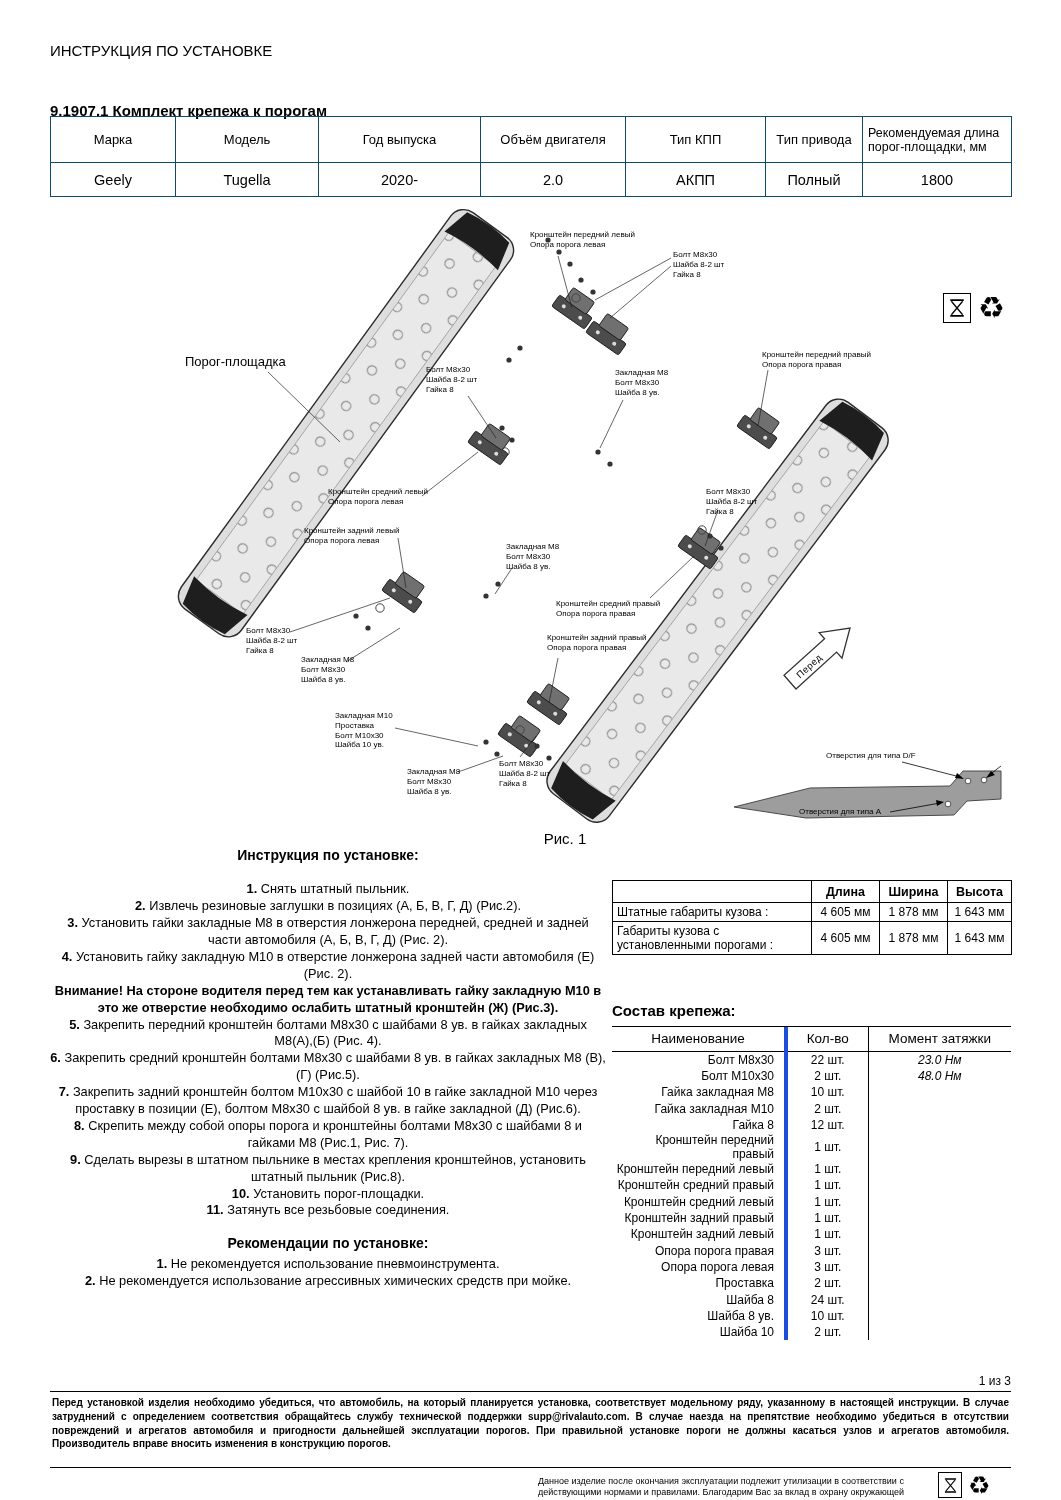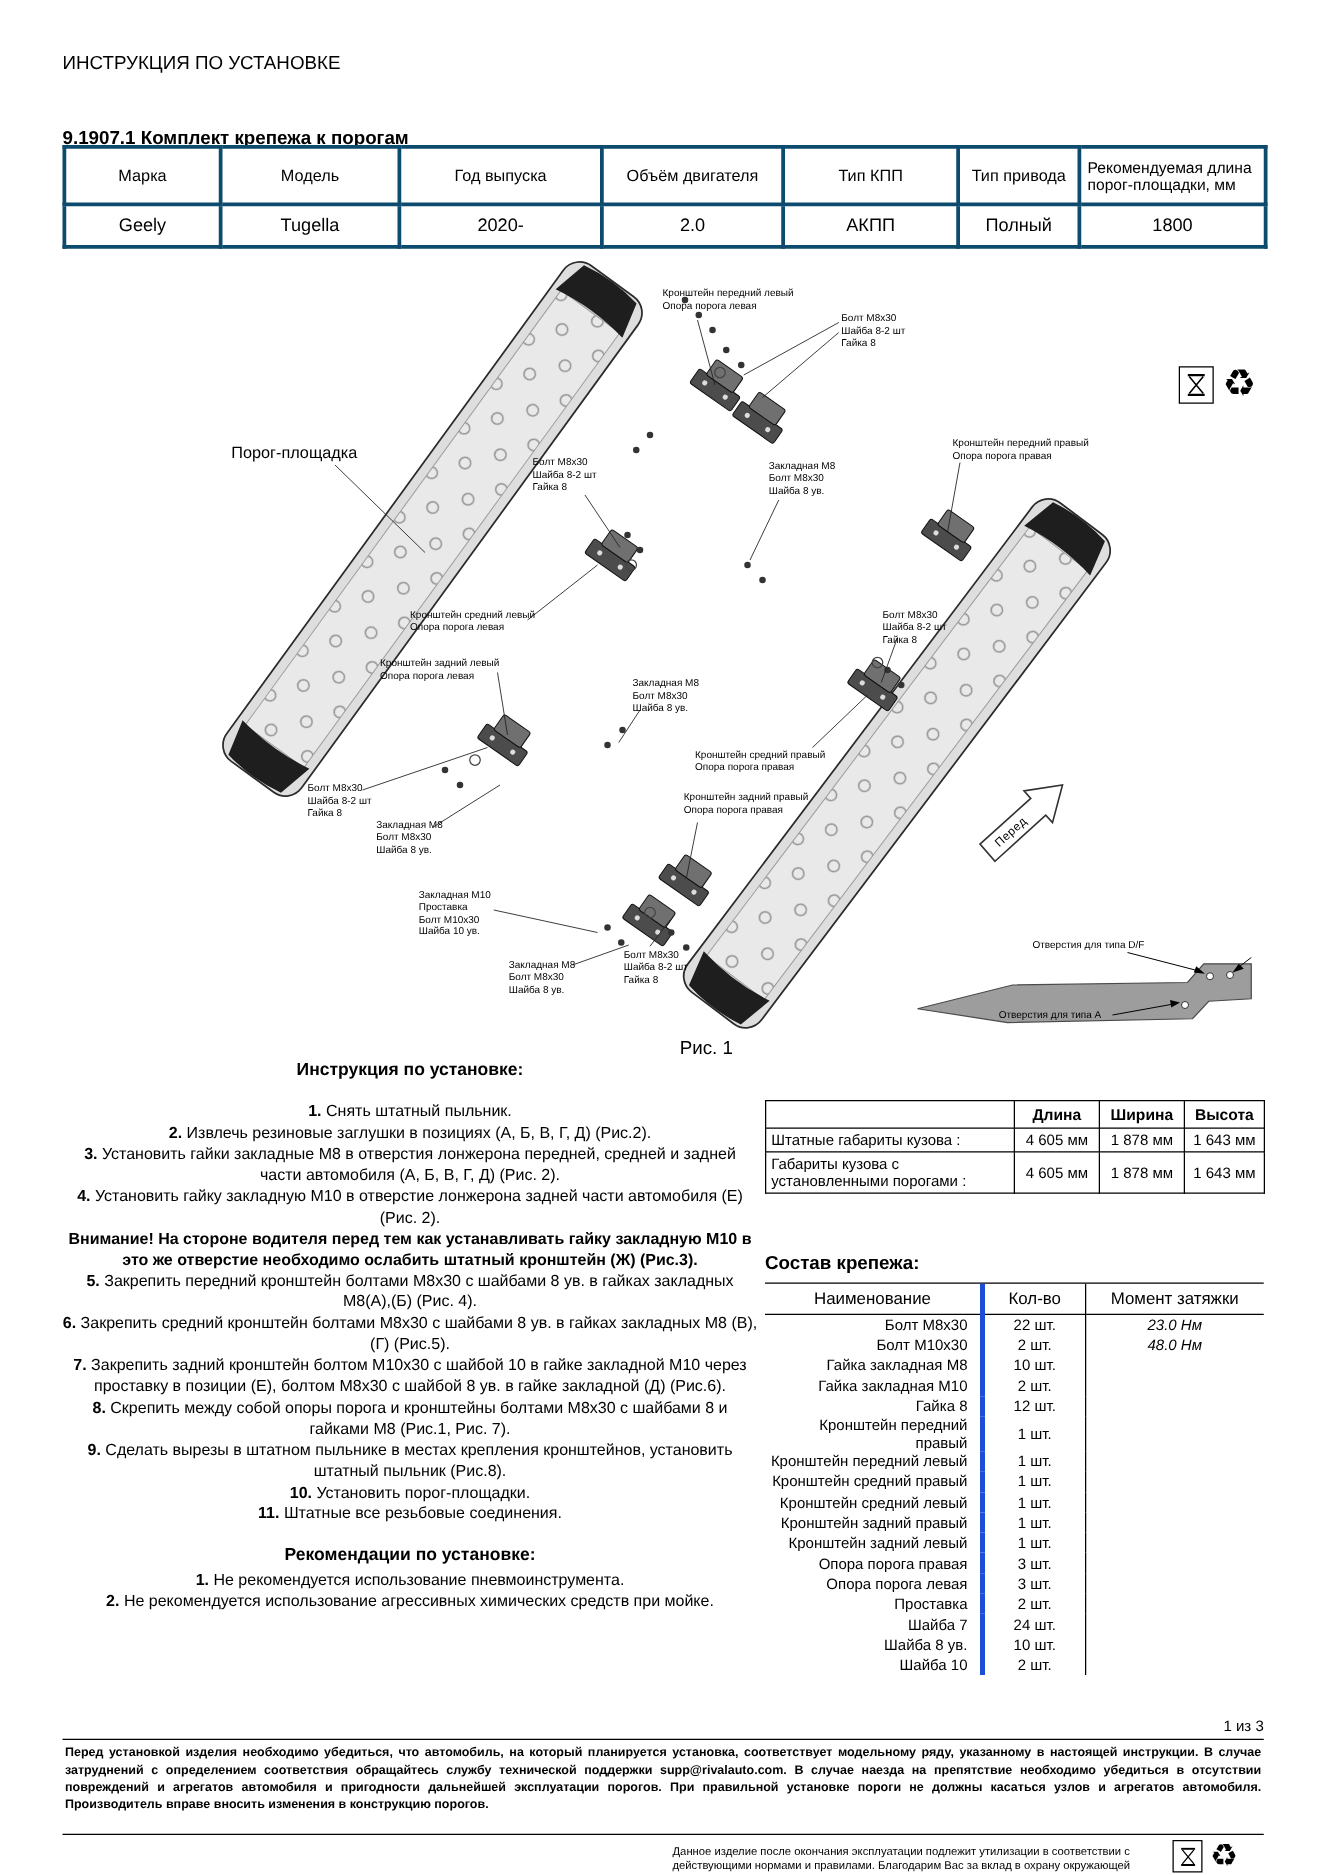--- a/index.html
+++ b/index.html
@@ -10,21 +10,21 @@
   }
   .abs { position:absolute; }
 
   
   .page-title { left:50px; top:42px; font-size:15px; }
   .page-subtitle { left:50px; top:62px; font-size:15px; font-weight:bold;margin-top:40px; }
 
   
   table { border-collapse:collapse; }
   .vehicle-table { left:50px; top:116px; width:961px; table-layout:fixed; }
-  .vehicle-table th, .vehicle-table td { border:3px solid #0c4a6e; }
+  .vehicle-table th, .vehicle-table td { border:1px solid #0c4a6e; }
   .vehicle-table th { font-weight:normal; font-size:13px; text-align:center; vertical-align:middle; height:46px; padding:2px 4px; }
   .vehicle-table th.wide { text-align:left; font-size:12.5px; padding:2px 5px; }
   .vehicle-table td { font-size:14.5px; text-align:center; height:34px; }
 
   
   .figure { left:50px; top:200px; width:961px; height:650px; }
   .figure svg.drawing { position:absolute; left:0; top:0; }
   .callout { position:absolute; font-size:8px; line-height:1.22; white-space:pre-line; }
   .callout.big { font-size:13px; }
   .callout.rot { font-size:9.5px; transform:rotate(-42deg); transform-origin:left top; letter-spacing:.5px; }
@@ -280,21 +280,21 @@
     <p class="item"><b>2.</b> <span>Извлечь резиновые заглушки в позициях (А, Б, В, Г, Д) (Рис.2).</span></p>
     <p class="item"><b>3.</b> <span>Установить гайки закладные М8 в отверстия лонжерона передней, средней и задней части автомобиля (А, Б, В, Г, Д) (Рис. 2).</span></p>
     <p class="item"><b>4.</b> <span>Установить гайку закладную М10 в отверстие лонжерона задней части автомобиля (Е) (Рис. 2).</span></p>
     <p class="item bold"><b>Внимание!</b> <span>На стороне водителя перед тем как устанавливать гайку закладную М10  в это же отверстие необходимо ослабить штатный кронштейн (Ж) (Рис.3).</span></p>
     <p class="item"><b>5.</b> <span>Закрепить передний кронштейн болтами М8х30 с шайбами 8 ув. в гайках закладных М8(А),(Б) (Рис. 4).</span></p>
     <p class="item"><b>6.</b> <span>Закрепить средний кронштейн болтами М8х30 с шайбами 8 ув. в гайках закладных М8 (В),(Г) (Рис.5).</span></p>
     <p class="item"><b>7.</b> <span>Закрепить задний кронштейн болтом М10х30 с шайбой 10 в гайке закладной М10 через проставку в позиции (Е), болтом М8х30 с шайбой 8 ув. в гайке закладной (Д) (Рис.6).</span></p>
     <p class="item"><b>8.</b> <span>Скрепить между собой опоры порога и кронштейны болтами М8х30 с шайбами 8 и гайками М8 (Рис.1, Рис. 7).</span></p>
     <p class="item"><b>9.</b> <span>Сделать вырезы в штатном пыльнике в местах крепления кронштейнов, установить штатный пыльник (Рис.8).</span></p>
     <p class="item"><b>10.</b> <span>Установить порог-площадки.</span></p>
-    <p class="item"><b>11.</b> <span>Штатные все резьбовые соединения.</span></p>
+    <p class="item"><b>11.</b> <span>Затянуть все резьбовые соединения.</span></p>
 
     <p class="sec-h rec-h">Рекомендации по установке:</p>
     <p class="item"><b>1.</b> <span>Не рекомендуется использование пневмоинструмента.</span></p>
     <p class="item"><b>2.</b> <span>Не рекомендуется использование агрессивных химических средств при мойке.</span></p>
   </div>
 
   <table class="abs dims-table">
     <colgroup>
         <col style="width:199px">
         <col style="width:68px">
@@ -401,21 +401,21 @@
             <td class="nm">Опора порога левая</td>
             <td class="q c2">3 шт.</td>
             <td class="tq"></td>
           </tr>
       <tr>
             <td class="nm">Проставка</td>
             <td class="q c2">2 шт.</td>
             <td class="tq"></td>
           </tr>
       <tr>
-            <td class="nm">Шайба 7</td>
+            <td class="nm">Шайба 8</td>
             <td class="q c2">24 шт.</td>
             <td class="tq"></td>
           </tr>
       <tr>
             <td class="nm">Шайба 8 ув.</td>
             <td class="q c2">10 шт.</td>
             <td class="tq"></td>
           </tr>
       <tr>
             <td class="nm">Шайба 10</td>

